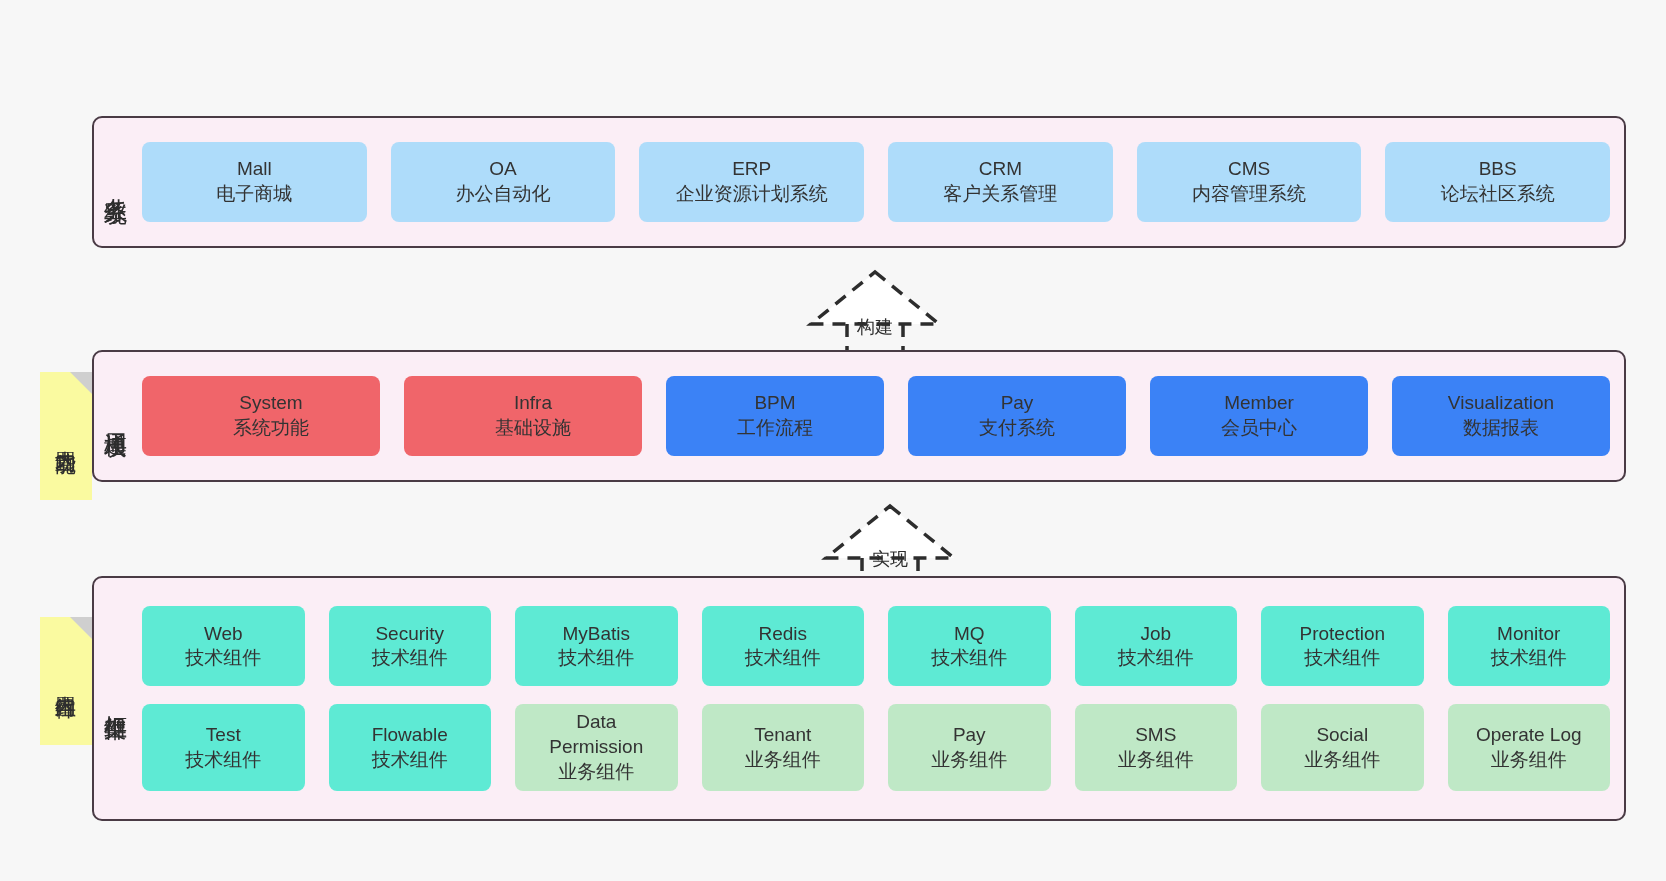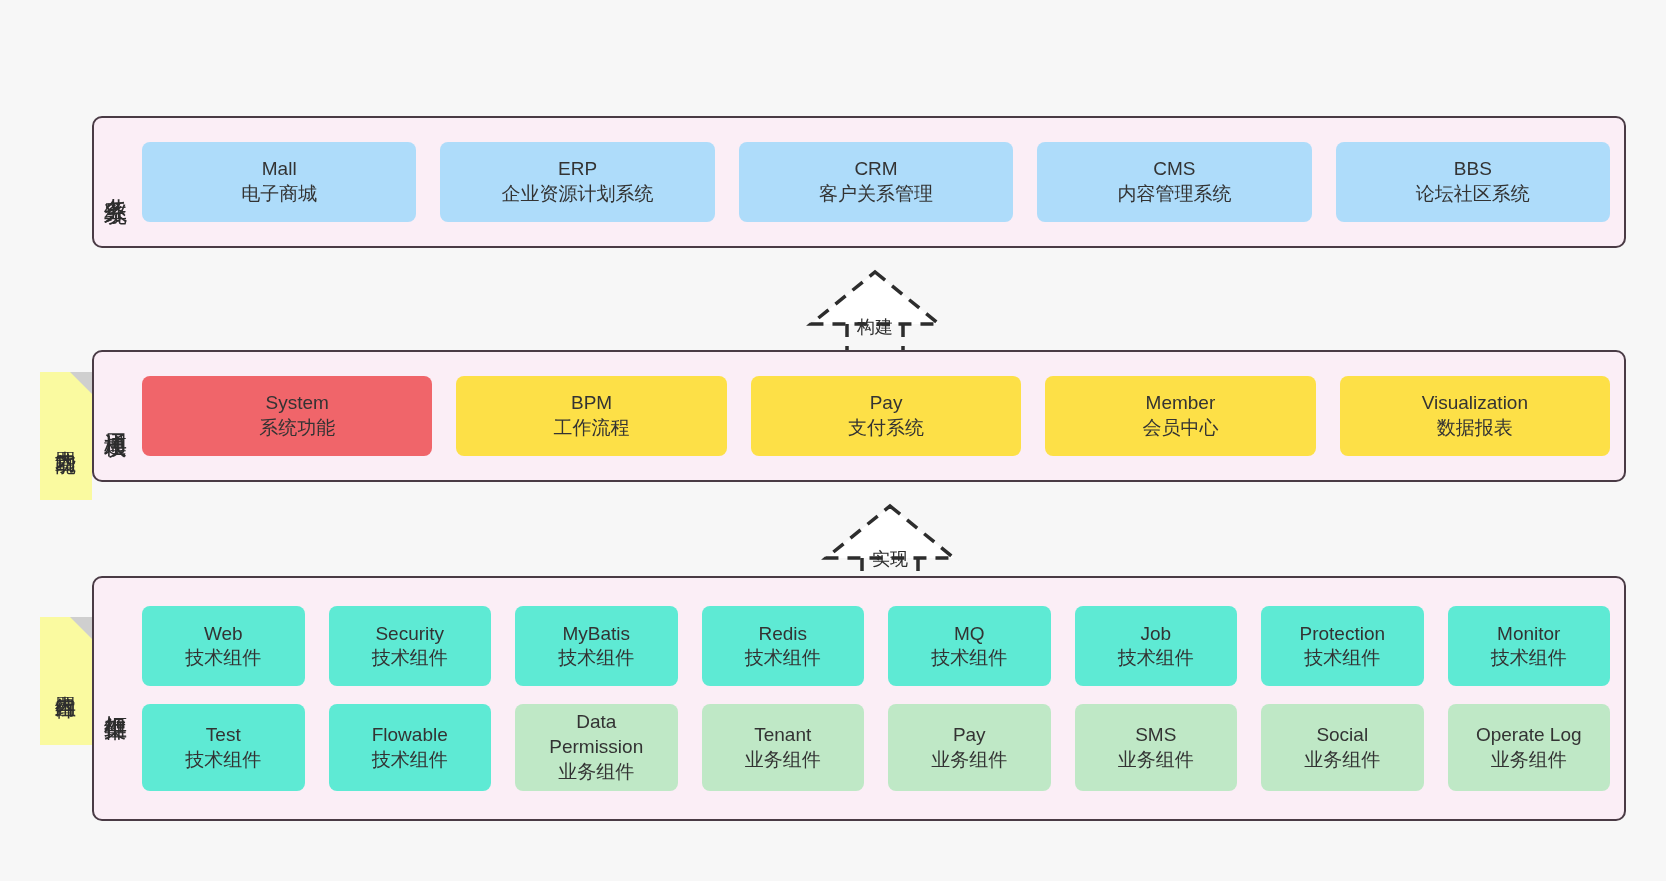--- a/index.html
+++ b/index.html
@@ -68,21 +68,21 @@
     line-height: 1.30;
     padding: 6px 4px;
     min-height: 80px;
   }
   .node .l1 { display: block; }
   .node .l2 { display: block; }
   .node .l3 { display: block; }
 
   .blue      { background: #aedcfa; }
   .red       { background: #f0656a; padding-left: 24px; }
-  .pinklight { background: #fde047; }
+  .pinklight { background: #3b82f6; }
   .green     { background: #5eead4; }
   .greenlight{ background: #bfe8c6; }
 
   
   .sticky {
     position: absolute;
     width: 52px;
     background: #fafaa0;
     color: #2d2d2d;
     font-size: 21px;
@@ -119,20 +119,24 @@
 
 <div id="canvas">
 
   <div class="layer" id="layer-business" style="left:92px; top:116px; width:1534px; height:132px;">
     <div class="layer-title">业务系统</div>
     <div class="layer-body">
       <div class="row cols6">
         <div class="node blue">
           <span class="l1">Mall</span>
           <span class="l2">电子商城</span>
+        </div>
+        <div class="node blue">
+          <span class="l1">OA</span>
+          <span class="l2">办公自动化</span>
         </div>
         <div class="node blue">
           <span class="l1">ERP</span>
           <span class="l2">企业资源计划系统</span>
         </div>
         <div class="node blue">
           <span class="l1">CRM</span>
           <span class="l2">客户关系管理</span>
         </div>
         <div class="node blue">
@@ -163,20 +167,24 @@
   </div>
 
   <div class="layer" id="layer-common" style="left:92px; top:350px; width:1534px; height:132px;">
     <div class="layer-title">通用模块</div>
     <div class="layer-body">
       <div class="row cols6">
         <div class="node red">
           <span class="l1">System</span>
           <span class="l2">系统功能</span>
         </div>
+        <div class="node red">
+          <span class="l1">Infra</span>
+          <span class="l2">基础设施</span>
+        </div>
         <div class="node pinklight">
           <span class="l1">BPM</span>
           <span class="l2">工作流程</span>
         </div>
         <div class="node pinklight">
           <span class="l1">Pay</span>
           <span class="l2">支付系统</span>
         </div>
         <div class="node pinklight">
           <span class="l1">Member</span>

